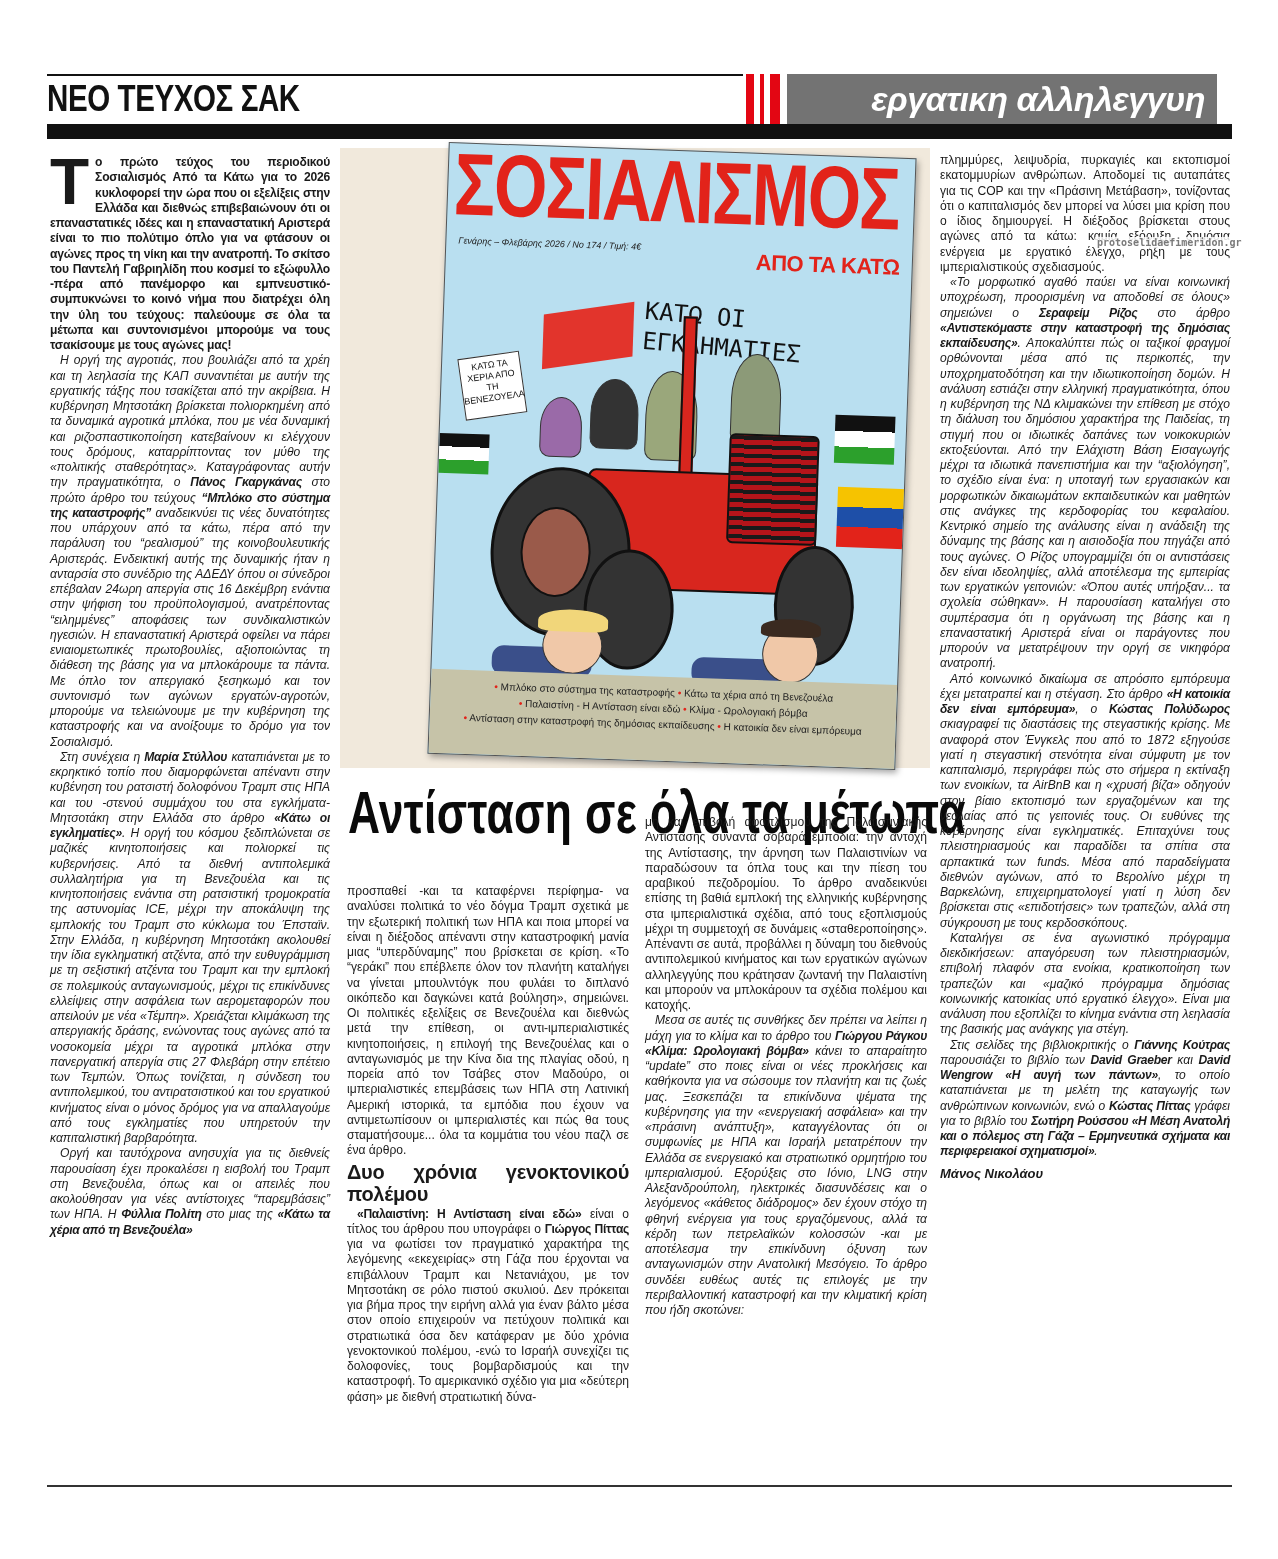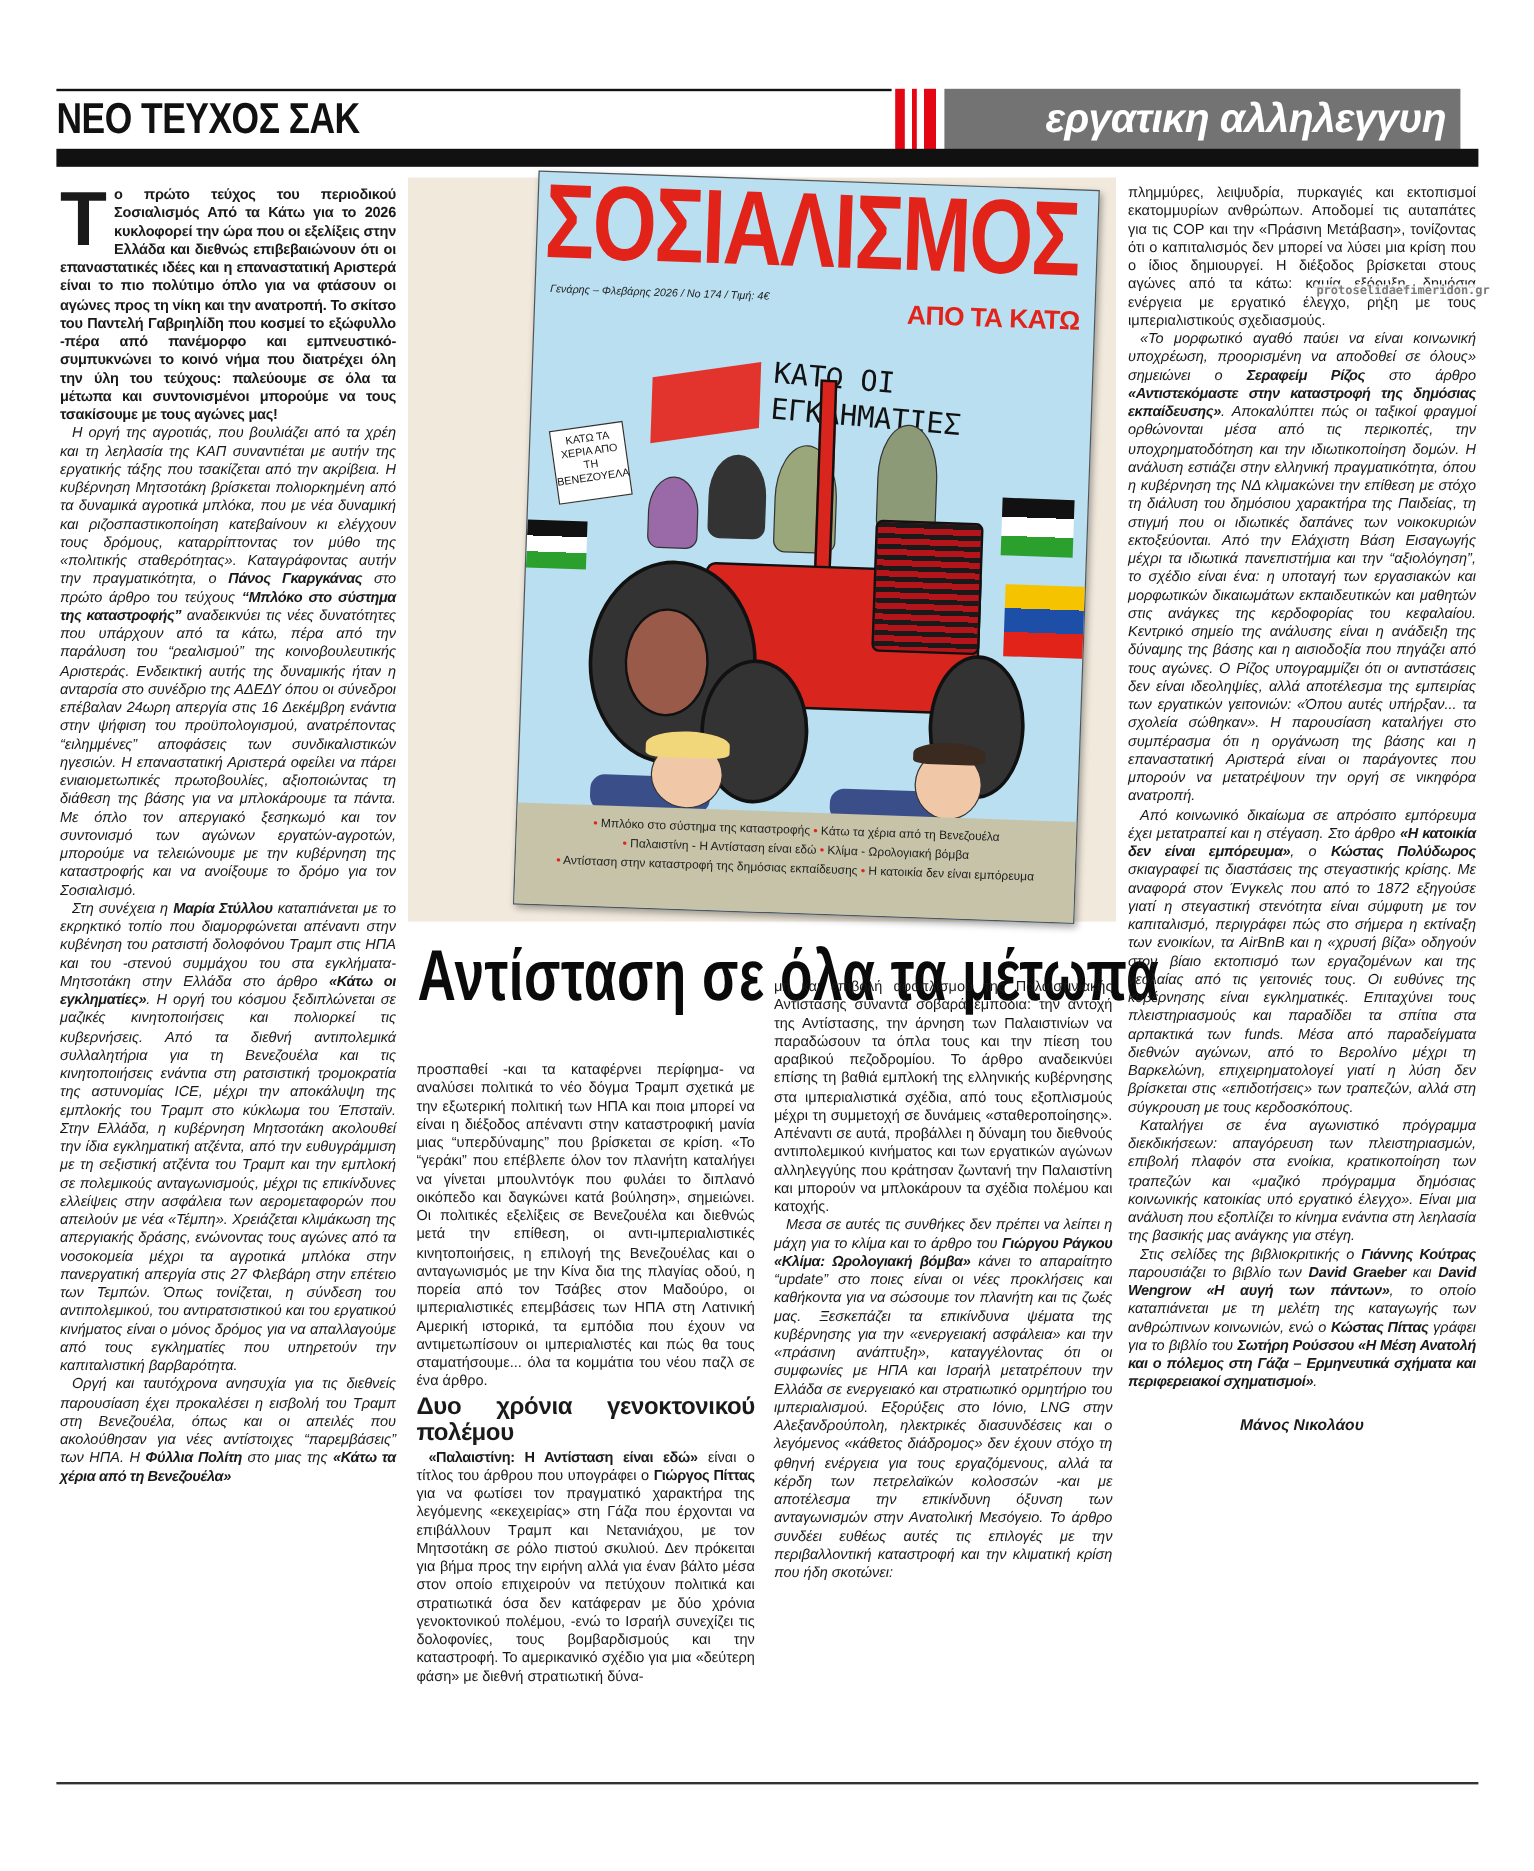--- a/index.html
+++ b/index.html
@@ -21,21 +21,21 @@
   .col b { font-weight: bold; letter-spacing: -0.3px; }
   .lede { font-weight: bold; letter-spacing: -0.2px; }
   .dropcap { float: left; font-size: 64px; line-height: 50px; font-weight: bold; margin: 2px 6px 0 0; height: 52px; }
 
   .col-1 { left: 50px; top: 155px; width: 280px; }
   .col-2 { left: 347px; top: 852px; width: 282px; margin-top: 32px; }
   .col-3 { left: 645px; top: 815px; width: 282px; }
   .col-4 { left: 940px; top: 153px; width: 290px; }
 
   .subhead { font-weight: bold; font-size: 20px; line-height: 22px; margin: 2px 0 2px 0; text-indent: 0 !important; letter-spacing: -0.3px; }
-  .signature { text-align: center; font-style: italic; font-weight: bold; font-size: 13px; margin-top: 20px; }
+  .signature { text-align: left; font-style: italic; font-weight: bold; font-size: 13px; margin-top: 6px; }
 
   
   .cover-bg { position: absolute; left: 340px; top: 148px; width: 590px; height: 620px; background: #f1e9dc; }
   .cover { position: absolute; left: 438px; top: 150px; width: 468px; height: 612px; background: #b9dff0; transform: rotate(2deg); transform-origin: center; box-shadow: 2px 3px 6px rgba(0,0,0,0.35); overflow: hidden; border: 1px solid #555; }
   .cover-title { position: absolute; left: 6px; top: -4px; width: 470px; font-family: "Liberation Sans", sans-serif; font-weight: bold; color: #e2231a; font-size: 88px; line-height: 90px; letter-spacing: -2px; transform: scaleX(0.78); transform-origin: left top; white-space: nowrap; }
   .cover-issue { position: absolute; left: 12px; top: 92px; font-size: 9px; color: #222; font-style: italic; }
   .cover-sub { position: absolute; right: 12px; top: 96px; font-weight: bold; color: #e2231a; font-size: 22px; letter-spacing: -0.5px; }
   .cover-slogan { position: absolute; left: 200px; top: 150px; font-family: "DejaVu Sans Mono", monospace; font-size: 24px; line-height: 30px; color: #111; transform: rotate(3deg); }
   .cover-sign { position: absolute; left: 20px; top: 210px; width: 62px; height: 62px; background: #fff; border: 1px solid #333; font-size: 9px; line-height: 11px; text-align: center; padding-top: 4px; transform: rotate(-10deg); }
   .cover-foot { position: absolute; left: 0; bottom: 0; width: 100%; height: 84px; background: #c6c3a8; font-size: 10px; line-height: 16px; color: #222; padding: 8px 10px; text-align: center; }

